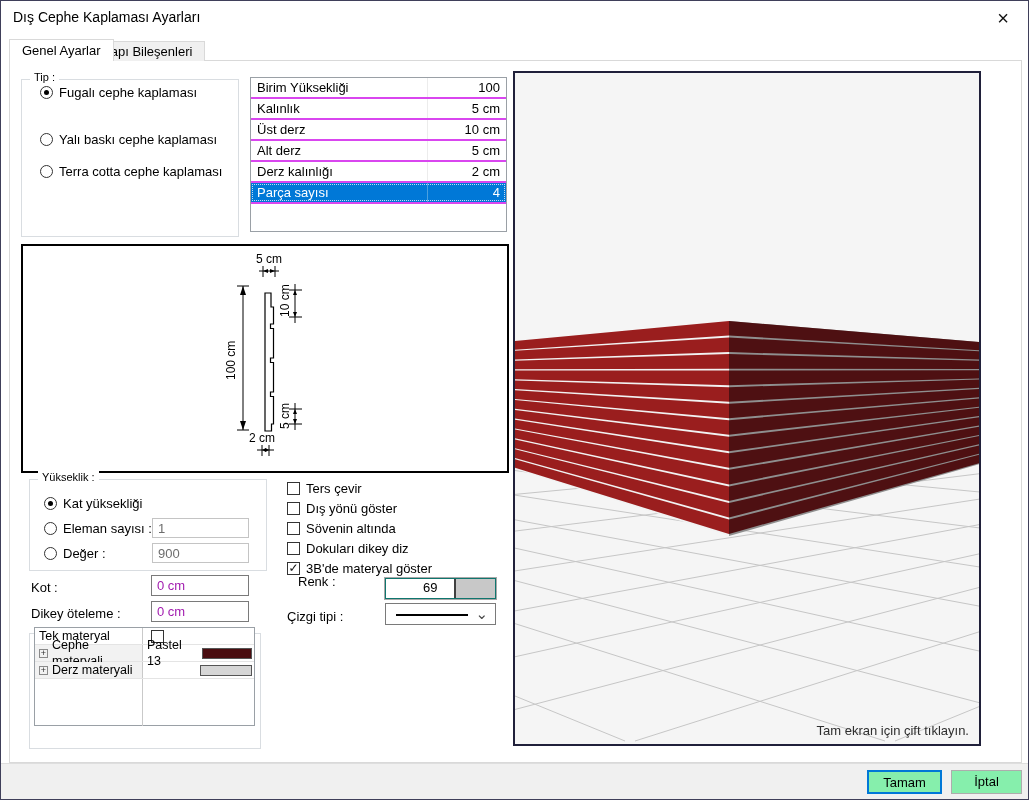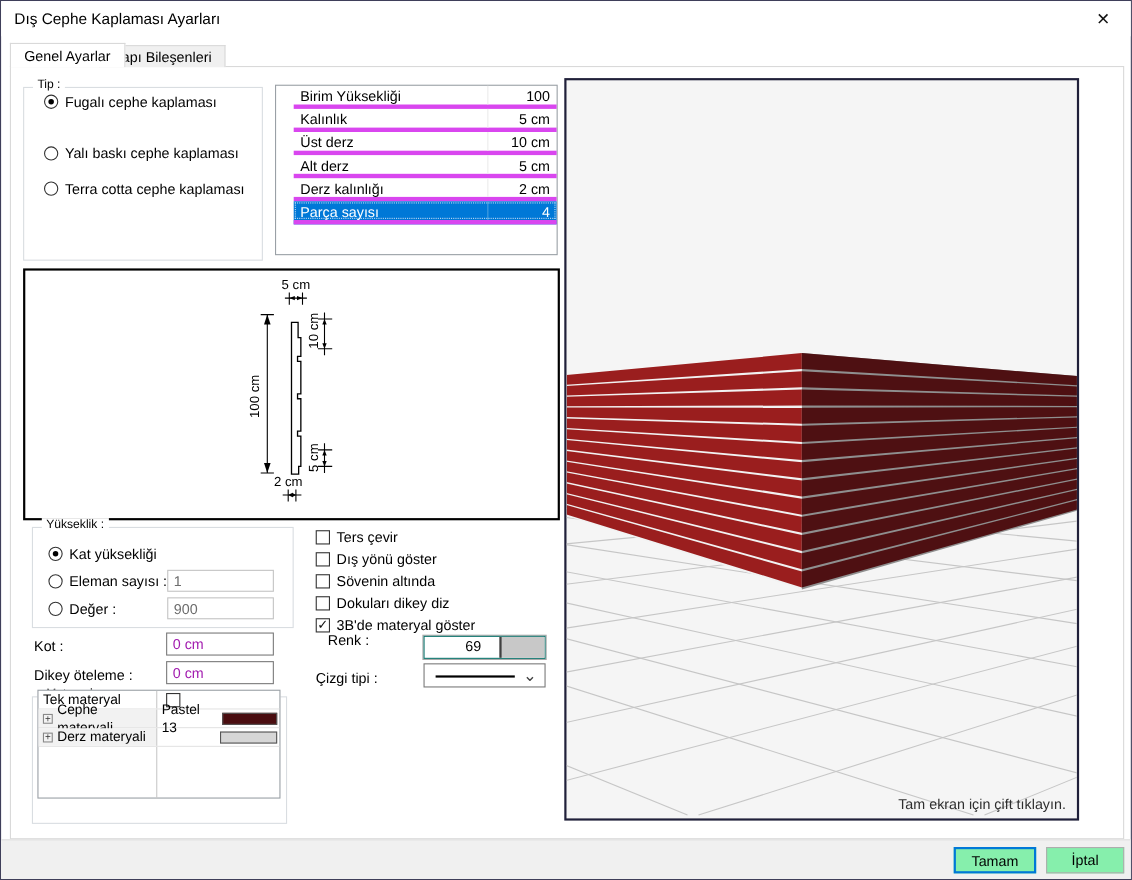--- a/index.html
+++ b/index.html
@@ -17,21 +17,21 @@
   #tab-inactive{left:89px;top:40px;height:20px;background:#f0f0f0;line-height:19px;z-index:1;}
   
   .group{border:1px solid #d9dde1;background:#fff;}
   .legend{position:absolute;top:-9px;left:8px;background:#fff;padding:0 4px;font-size:11px;}
   
   .radiorow{position:absolute;display:flex;align-items:center;gap:6px;cursor:default;}
   .radio{width:13px;height:13px;border:1px solid #333;border-radius:50%;background:#fff;position:relative;flex:0 0 13px;}
   .radio.on::after{content:"";position:absolute;left:3px;top:3px;width:5px;height:5px;border-radius:50%;background:#000;}
   
   #ptable{left:249px;top:76px;width:257px;height:155px;border:1px solid #9aa0a6;background:#fff;}
-  .prow{position:relative;display:flex;height:21px;line-height:20px;border-bottom:4px solid #d946ef;margin-left:16px;}
+  .prow{position:relative;display:flex;height:21px;line-height:20px;border-bottom:2px solid #d946ef;}
   .prow .c1{width:176px;padding-left:6px;}
   .prow .c2{flex:1;text-align:right;padding-right:6px;border-left:1px solid #ececec;}
   .prow.sel{background:#0078d7;color:#fff;}
   .prow.sel .c2{border-left-color:#4aa0e0;}
   .prow.sel::after{content:"";position:absolute;inset:1px;border:1px dotted rgba(255,255,255,.75);pointer-events:none;}
   
   #diagram{left:20px;top:243px;width:488px;height:229px;border:2px solid #000;background:#fff;}
   
   #preview{left:512px;top:70px;width:468px;height:675px;border:2px solid #20203a;overflow:hidden;}
   #pv-hint{position:absolute;right:10px;bottom:6px;font-size:13px;color:#2e2e2e;}

